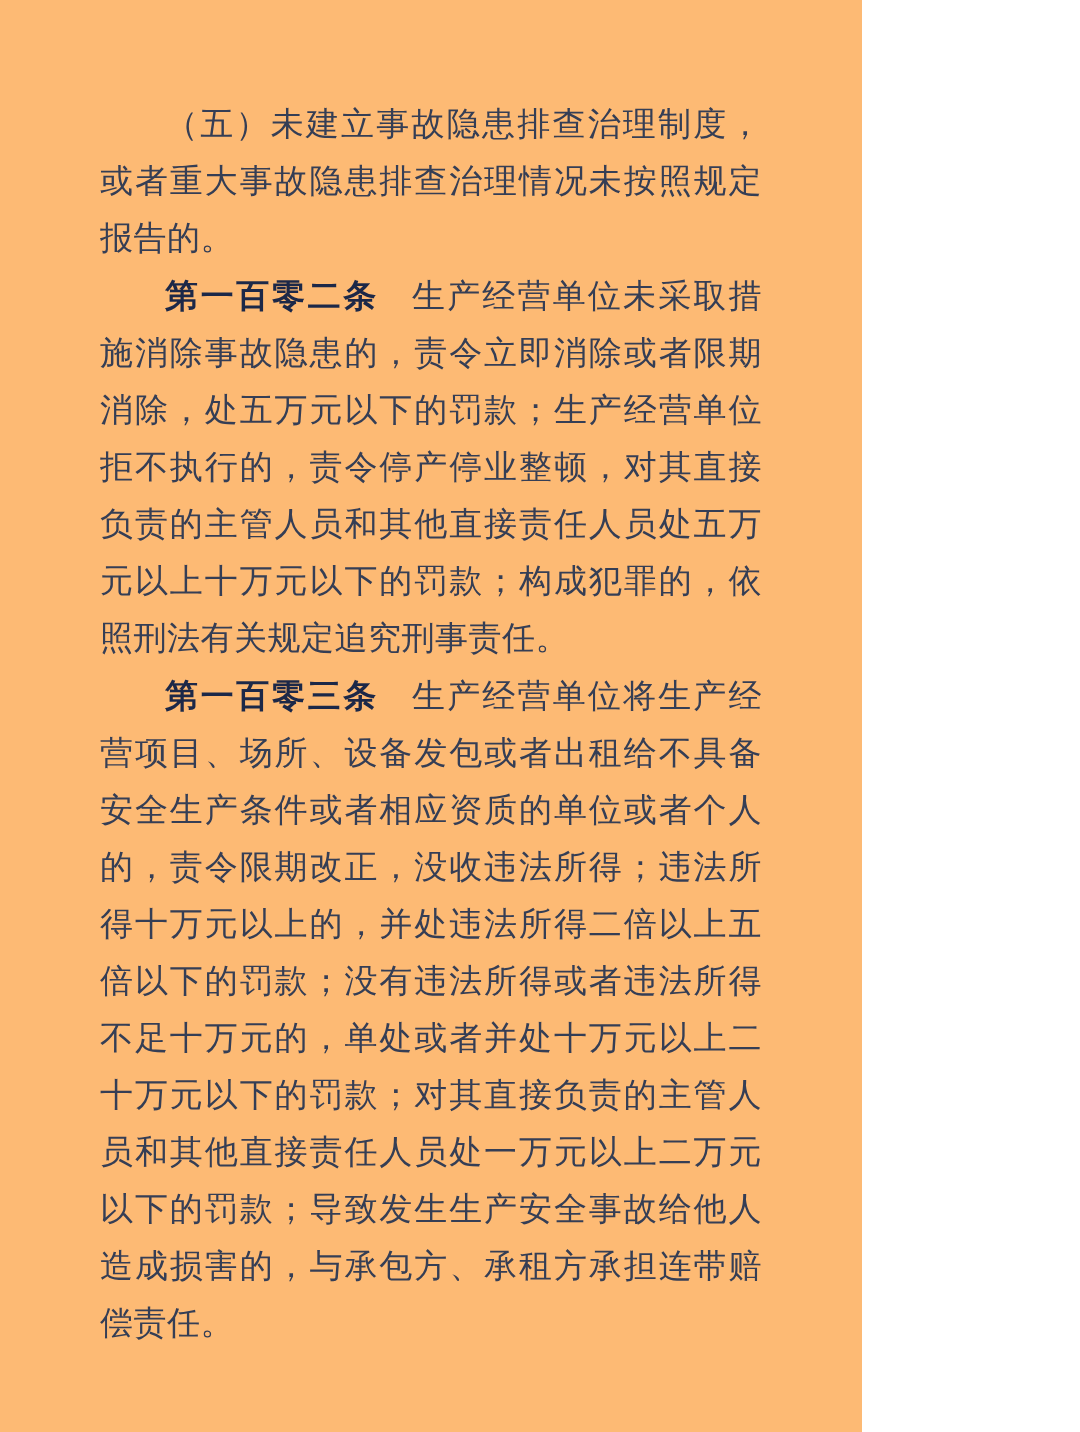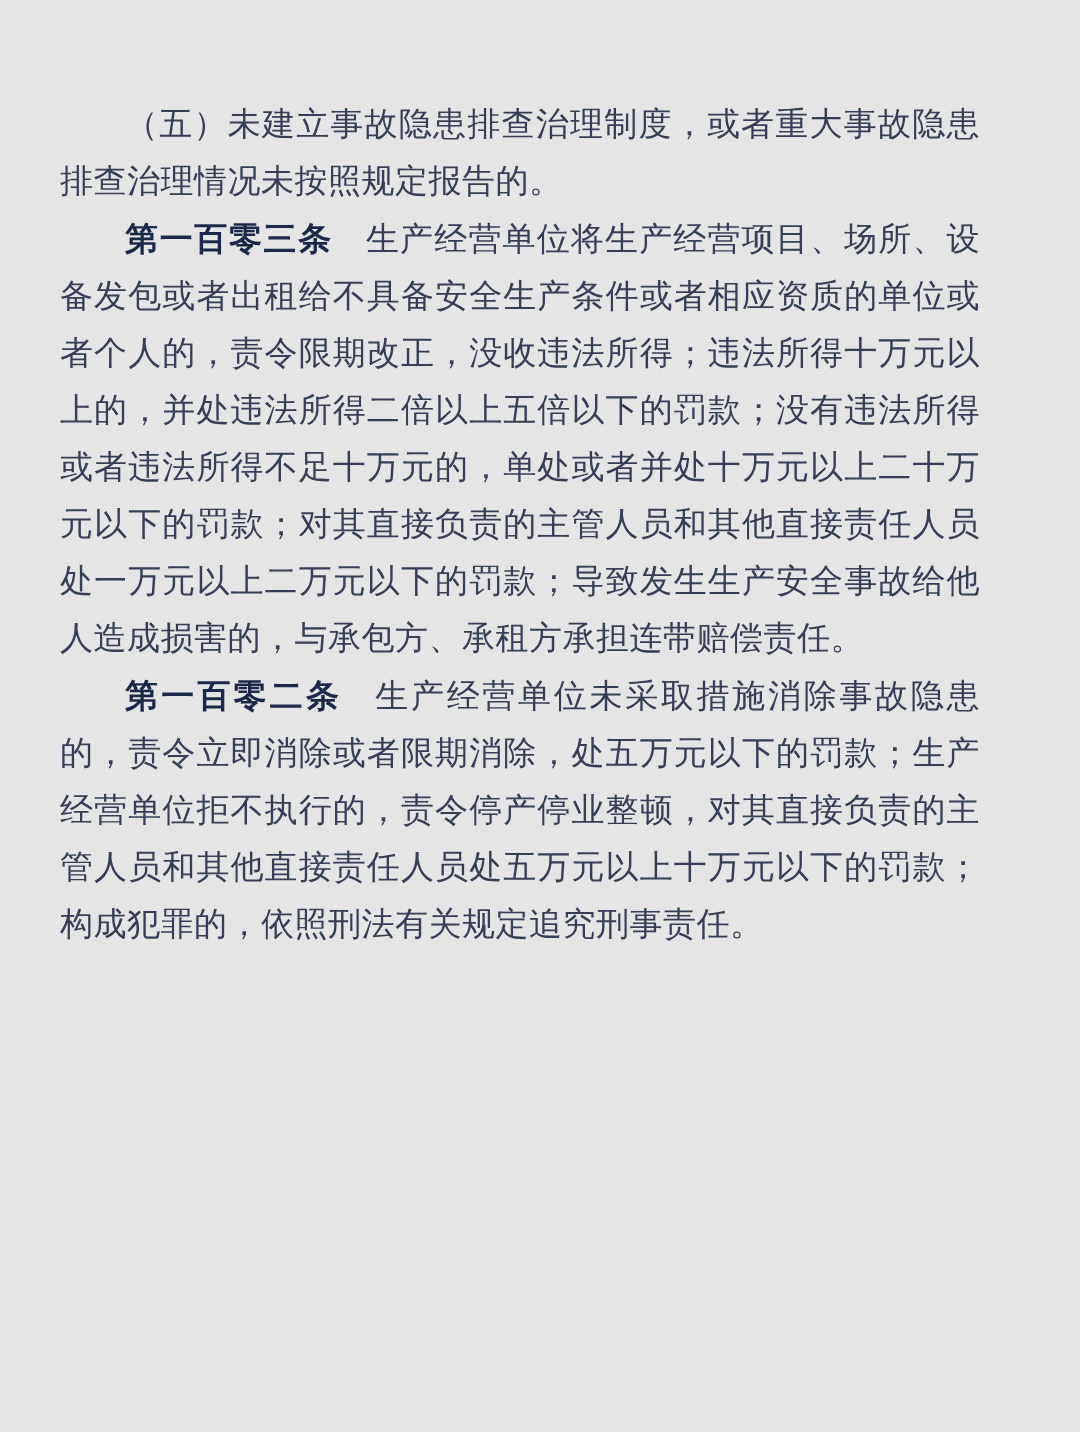--- a/index.html
+++ b/index.html
@@ -2,25 +2,25 @@
 <html><head>
 <meta charset="utf-8">
 <style>
   html, body {
     margin: 0;
     padding: 0;
     background: #ffffff;
   }
   .page {
     position: relative;
-    width: 1080px;
+    width: 862px;
     height: 1432px;
-    background: #e5e5e5;
+    background: #fdba74;
     box-sizing: border-box;
-    padding: 96px 100px 0 60px;
+    padding: 96px 100px 0 100px;
     overflow: hidden;
   }
   .doc {
     font-family: "Liberation Serif", "DejaVu Serif", serif;
     font-size: 33px;
     line-height: 57px;
     color: #353e55;
     text-align: justify;
     text-justify: inter-ideograph;
     letter-spacing: 0.5px;
@@ -42,18 +42,18 @@
     margin: 0;
   }
 </style>
 </head>
 <body>
 
 <main class="page">
   <article class="doc" id="paragraphs">
   <p class="para"><span>（五）未建立事故隐患排查治理制度，或者重大事故隐患排查治理情况未按照规定报告的。</span></p>
 
+  <p class="para"><b class="article-no">第一百零二条</b><span>生产经营单位未采取措施消除事故隐患的，责令立即消除或者限期消除，处五万元以下的罚款；生产经营单位拒不执行的，责令停产停业整顿，对其直接负责的主管人员和其他直接责任人员处五万元以上十万元以下的罚款；构成犯罪的，依照刑法有关规定追究刑事责任。</span></p>
+
   <p class="para"><b class="article-no">第一百零三条</b><span>生产经营单位将生产经营项目、场所、设备发包或者出租给不具备安全生产条件或者相应资质的单位或者个人的，责令限期改正，没收违法所得；违法所得十万元以上的，并处违法所得二倍以上五倍以下的罚款；没有违法所得或者违法所得不足十万元的，单处或者并处十万元以上二十万元以下的罚款；对其直接负责的主管人员和其他直接责任人员处一万元以上二万元以下的罚款；导致发生生产安全事故给他人造成损害的，与承包方、承租方承担连带赔偿责任。</span></p>
-
-  <p class="para"><b class="article-no">第一百零二条</b><span>生产经营单位未采取措施消除事故隐患的，责令立即消除或者限期消除，处五万元以下的罚款；生产经营单位拒不执行的，责令停产停业整顿，对其直接负责的主管人员和其他直接责任人员处五万元以上十万元以下的罚款；构成犯罪的，依照刑法有关规定追究刑事责任。</span></p>
 
 </article>
 </main>
 
 </body></html>

